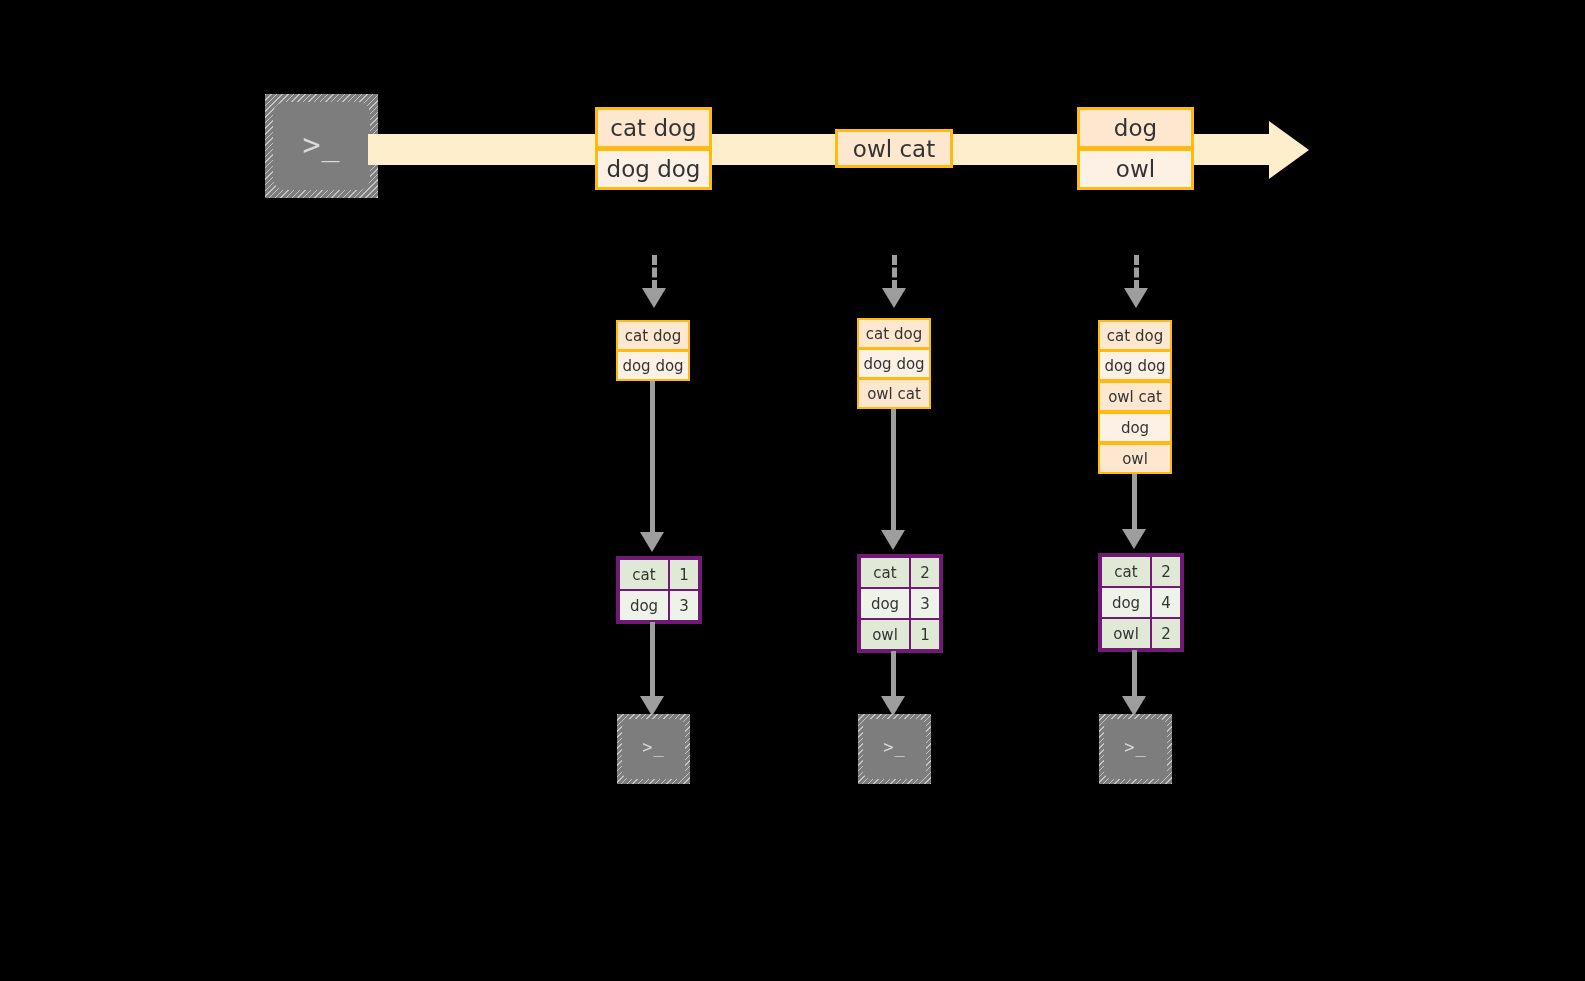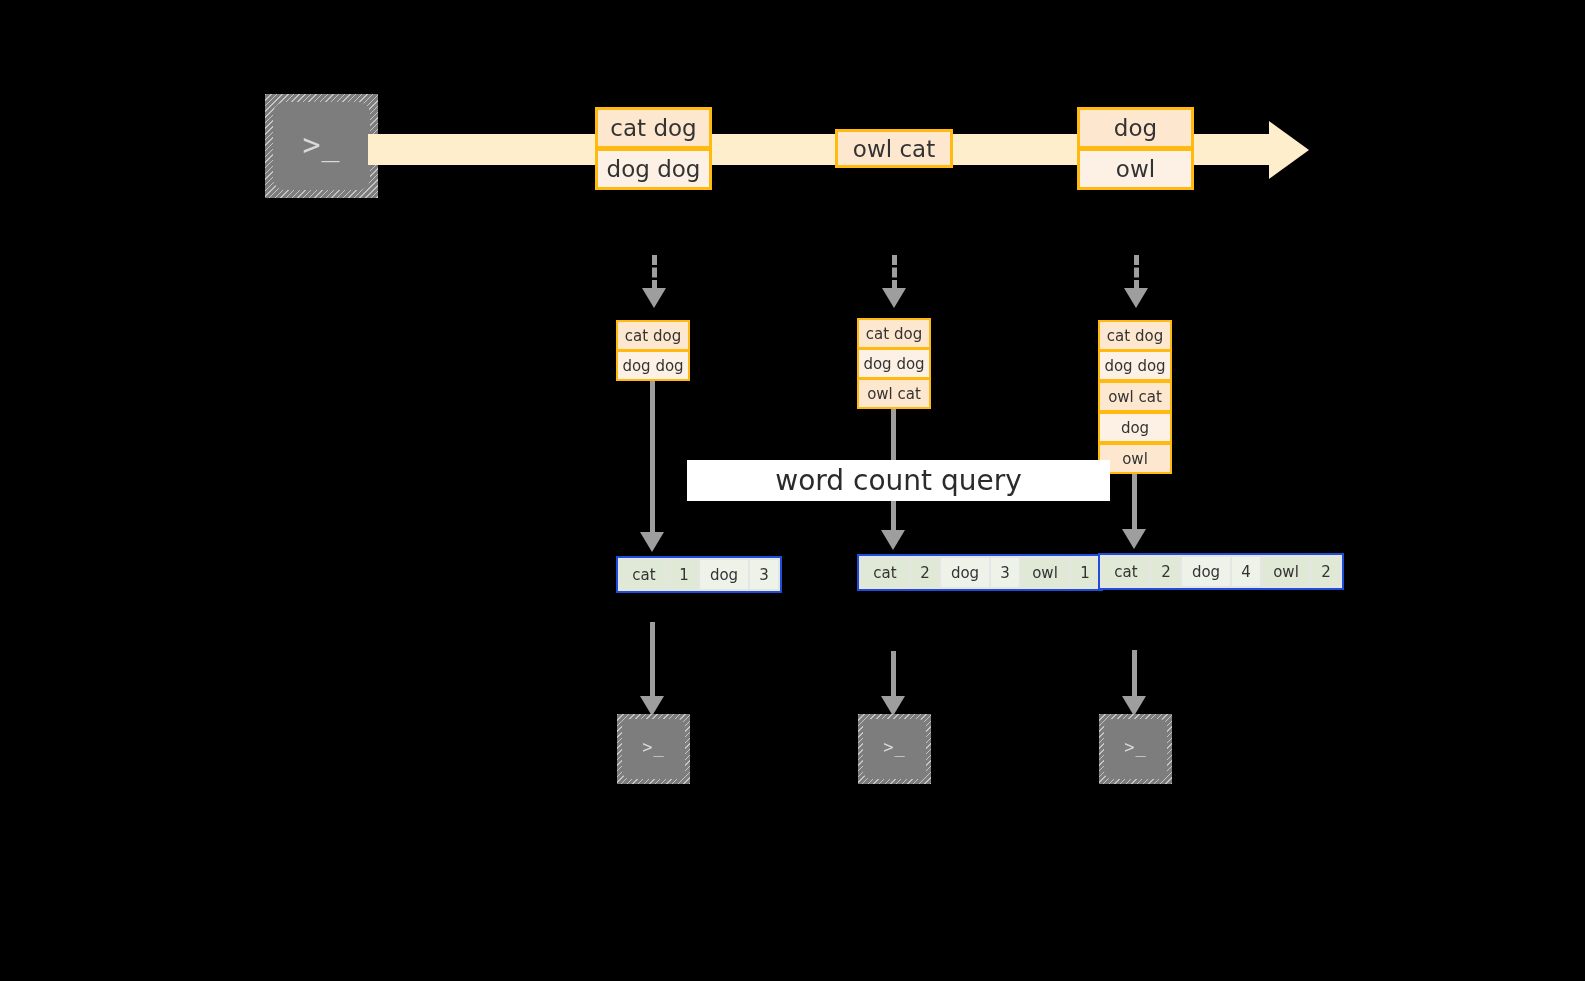--- a/index.html
+++ b/index.html
@@ -51,23 +51,23 @@
     display:flex;align-items:center;justify-content:center;
     white-space:nowrap;
   }
   .rec.lite{background:#fdf1e6;text-align:right;}
   .rec.big{font-size:23px;border-width:3px;}
   .rec.sm{font-size:15px;border-width:2px;}
 
   
   .gtab{
     position:absolute;box-sizing:border-box;
-    border:2px solid #1d4ed8;
-    background:#e5e5e5;
-    display:flex;flex-direction:row;
+    border:2px solid #701a75;
+    background:#701a75;
+    display:flex;flex-direction:column;
     gap:2px;padding:2px;
   }
   .gtab .grow{display:flex;gap:2px;height:29px;}
   .gtab .gc{
     box-sizing:border-box;
     background:#dfe9d6;
     color:#333;font-size:15px;
     display:flex;align-items:center;justify-content:center;
   }
   .gtab .grow.lite .gc{background:#eef3ea;}
@@ -208,15 +208,14 @@
 
   <div class="line" style="left:1132px;top:650px;height:48px;"></div>
   <div class="ahead" style="left:1122px;top:696px;"></div>
 
   <div class="term small" style="left:1099px;top:714px;width:73px;height:70px;">
     <div class="inner">
       <span class="glyph" style="font-size:17px;">&gt;_</span>
     </div>
   </div>
 
-  <div class="qlabel" style="left:687px;top:460px;width:423px;height:41px;">word count query</div>
 
 </div>
 
 </body></html>

